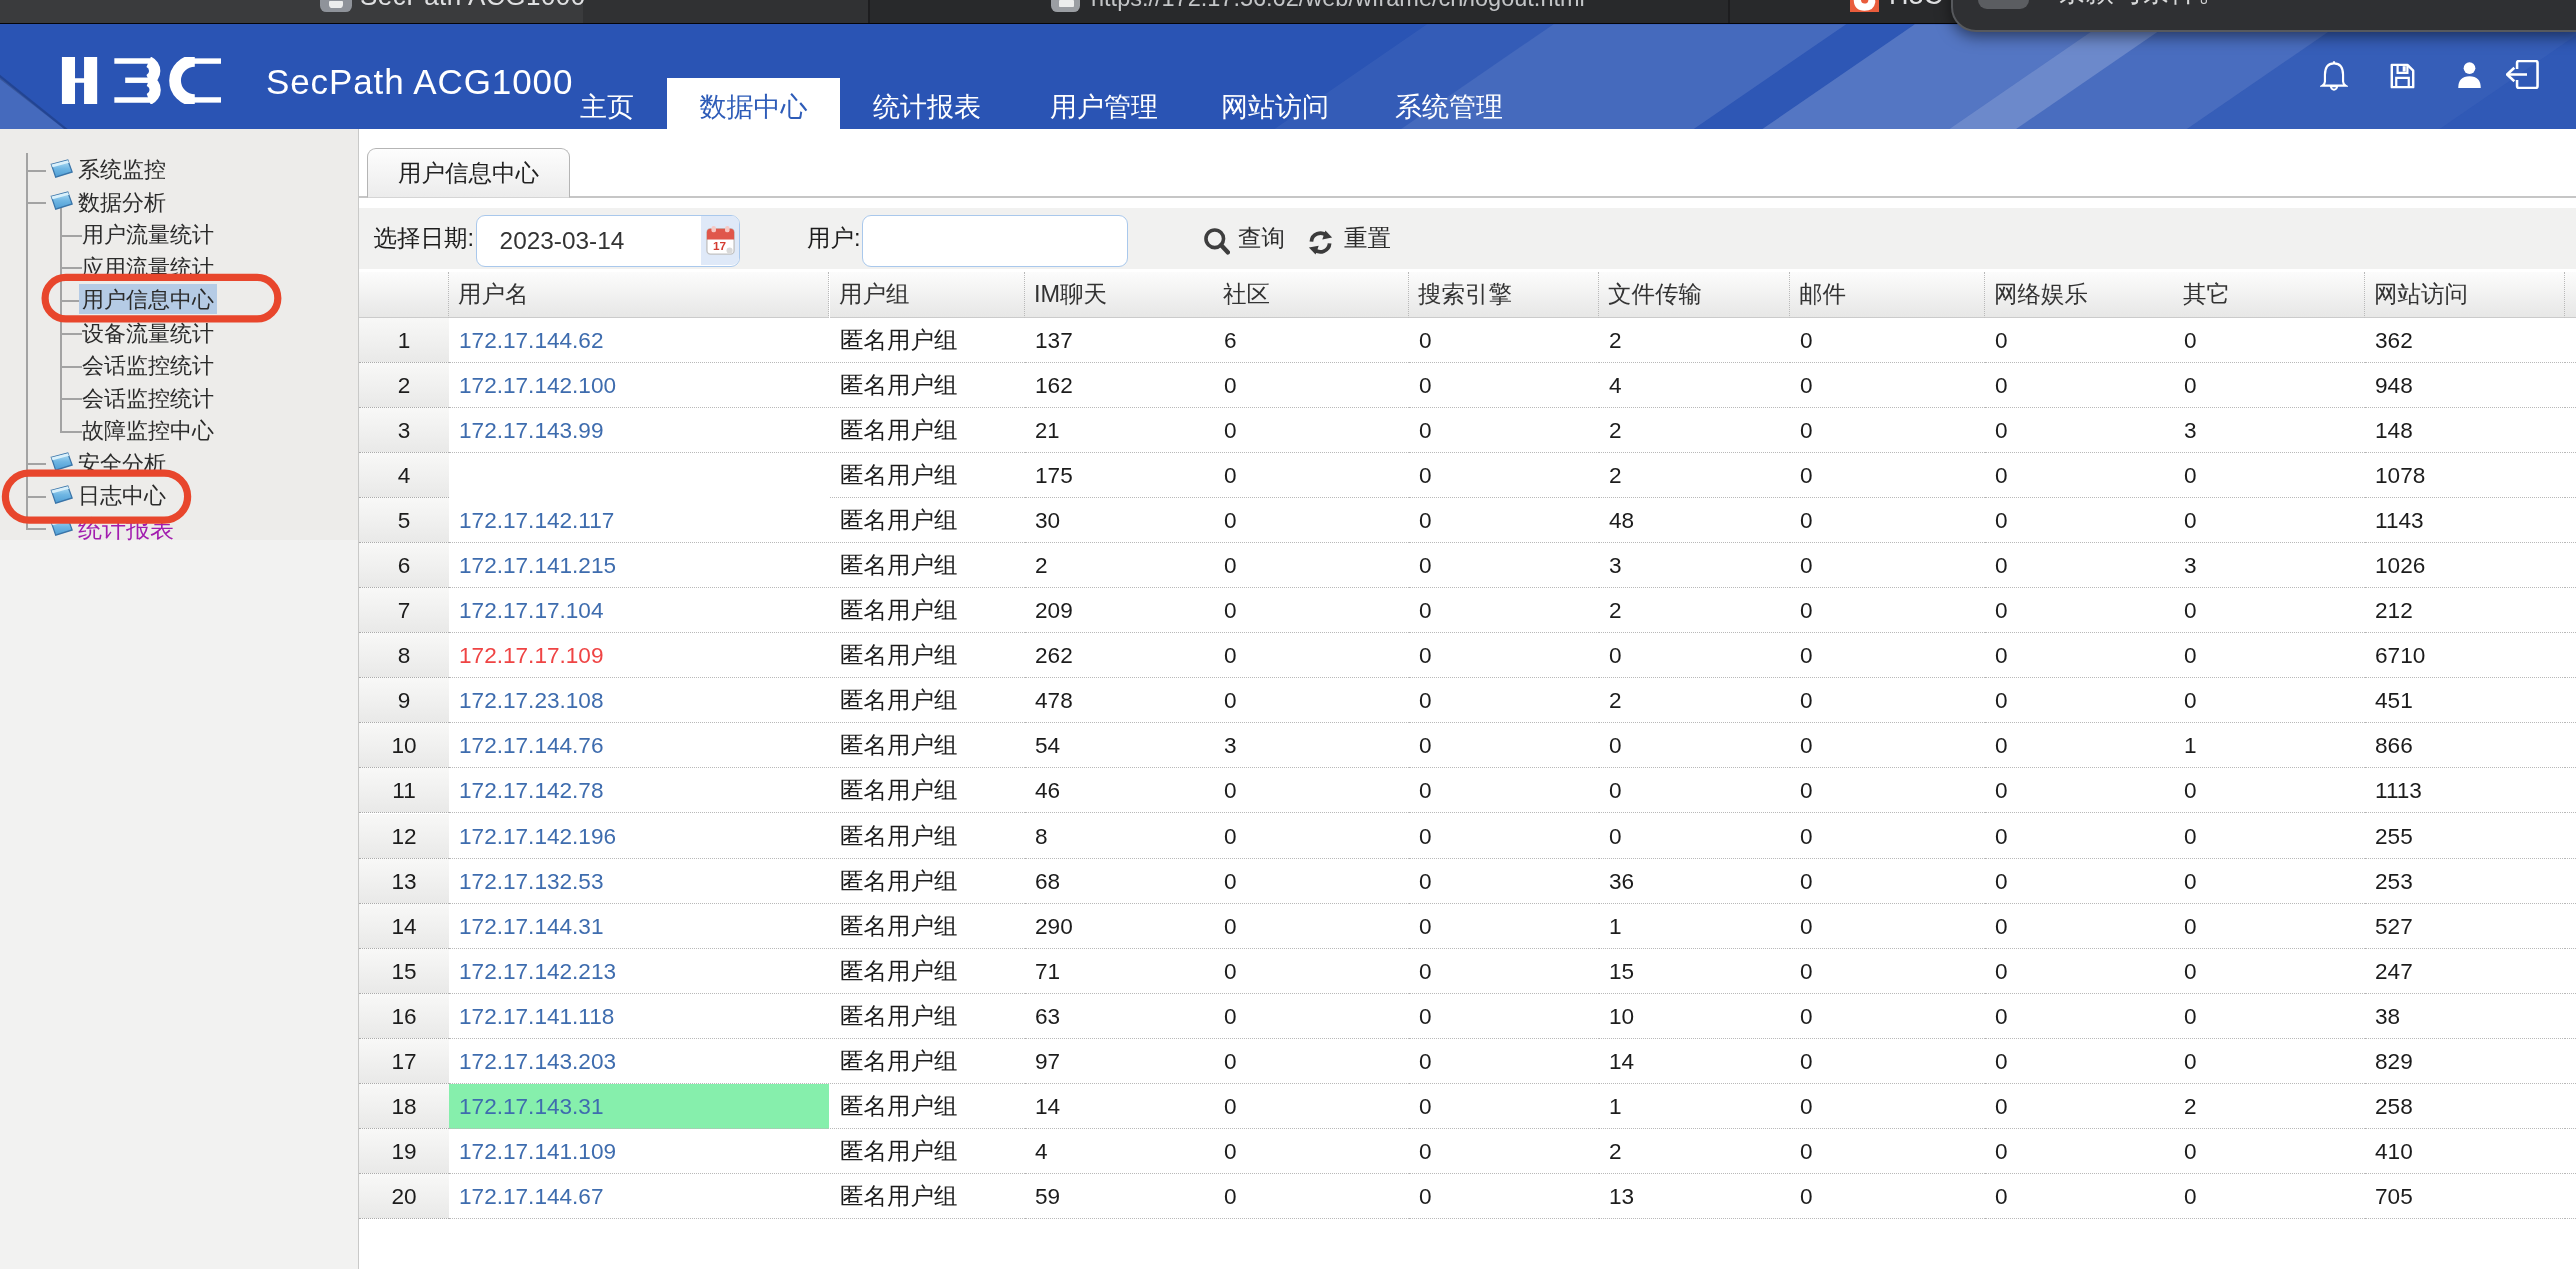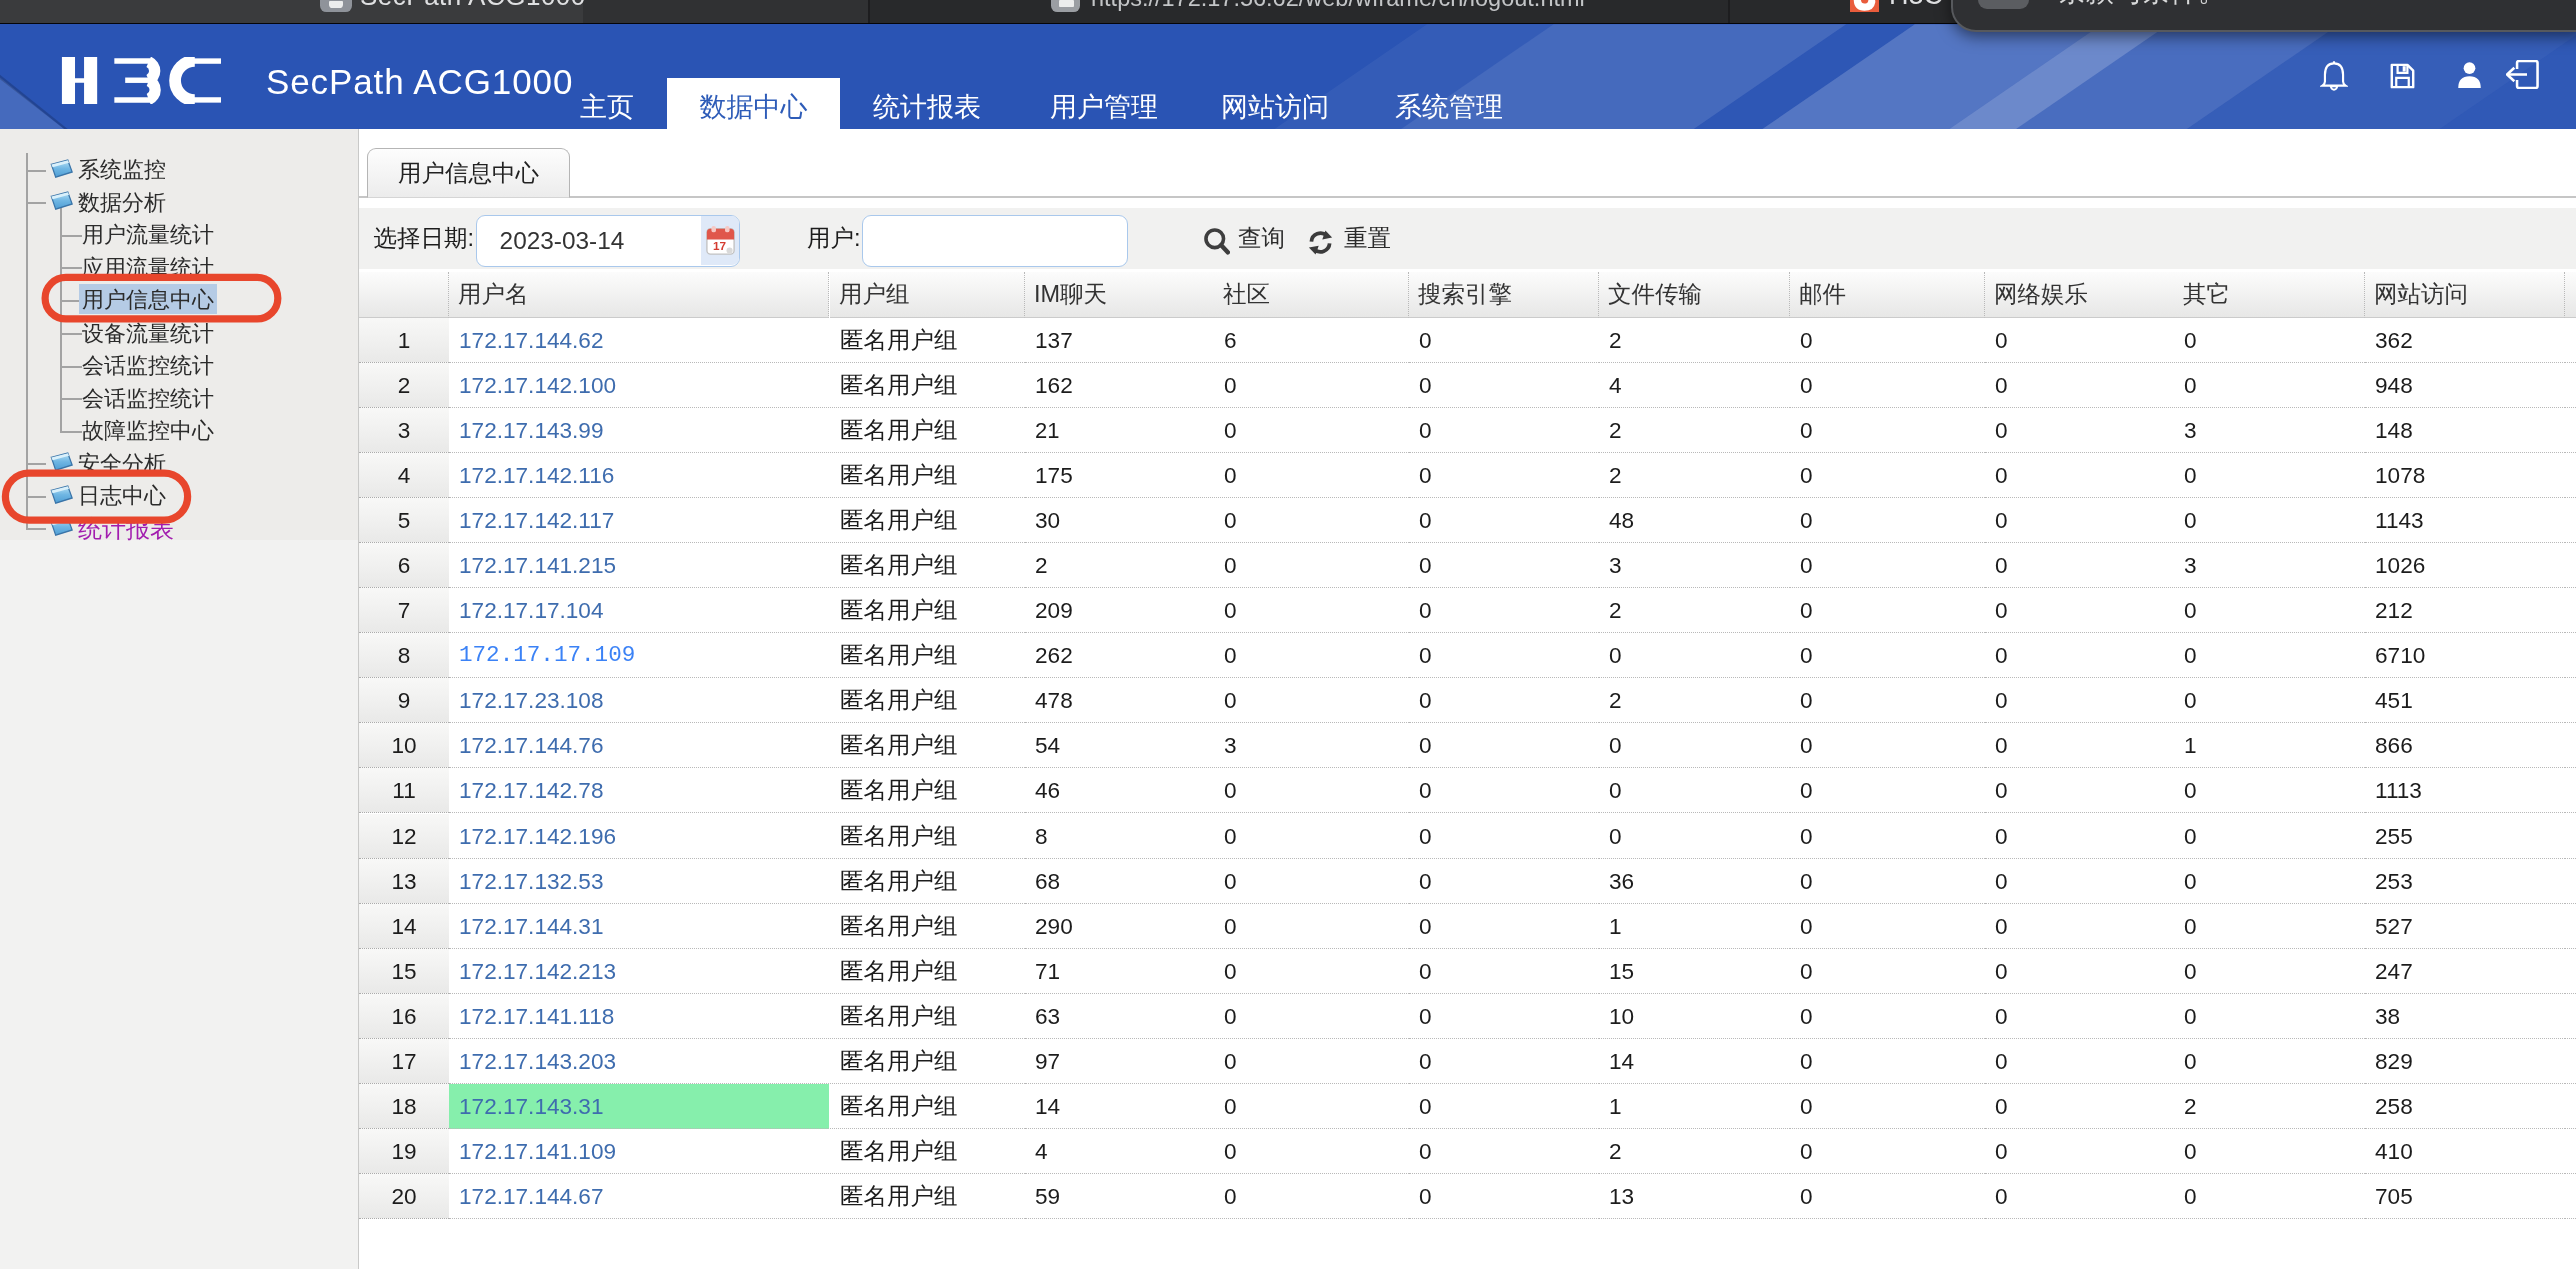--- a/index.html
+++ b/index.html
@@ -261,21 +261,20 @@
     <div class="abs" style="left:666px;top:279px;width:190px;height:45px;background:#fff;border-bottom:1.8px dotted #b9b9b9;font-size:22px;color:#1c1c1c;line-height:45px;padding-left:10px;">21</div>
     <div class="abs" style="left:855px;top:279px;width:195px;height:45px;background:#fff;border-bottom:1.8px dotted #b9b9b9;font-size:22.6px;color:#1c1c1c;line-height:45px;padding-left:10px;">0</div>
     <div class="abs" style="left:1050px;top:279px;width:190px;height:45px;background:#fff;border-bottom:1.8px dotted #b9b9b9;font-size:22.6px;color:#1c1c1c;line-height:45px;padding-left:10px;">0</div>
     <div class="abs" style="left:1240px;top:279px;width:191px;height:45px;background:#fff;border-bottom:1.8px dotted #b9b9b9;font-size:22.6px;color:#1c1c1c;line-height:45px;padding-left:10px;">2</div>
     <div class="abs" style="left:1431px;top:279px;width:195px;height:45px;background:#fff;border-bottom:1.8px dotted #b9b9b9;font-size:22.6px;color:#1c1c1c;line-height:45px;padding-left:10px;">0</div>
     <div class="abs" style="left:1626px;top:279px;width:190px;height:45px;background:#fff;border-bottom:1.8px dotted #b9b9b9;font-size:22.6px;color:#1c1c1c;line-height:45px;padding-left:10px;">0</div>
     <div class="abs" style="left:1815px;top:279px;width:191px;height:45px;background:#fff;border-bottom:1.8px dotted #b9b9b9;font-size:22.6px;color:#1c1c1c;line-height:45px;padding-left:10px;">3</div>
     <div class="abs" style="left:2006px;top:279px;width:200px;height:45px;background:#fff;border-bottom:1.8px dotted #b9b9b9;font-size:22.6px;color:#1c1c1c;line-height:45px;padding-left:10px;">148</div>
     <div class="abs" style="left:2206px;top:279px;width:11px;height:45px;background:#fff;border-bottom:1.8px dotted #b9b9b9;"></div>
     <div class="abs" style="left:0px;top:324px;width:90px;height:45px;background:linear-gradient(#f8f8f7,#e9e9e8);border-bottom:1.8px dotted #ababab;text-align:center;font-size:22.6px;color:#1c1c1c;line-height:45px;">4</div>
-    <div class="abs" style="left:90px;top:324px;width:380px;height:45px;background:#fff;border-bottom:1.8px dotted #b9b9b9;font-size:22.6px;color:#3e6cae;line-height:45px;padding-left:10px;">172.17.142.116</div>
     <div class="abs" style="left:471px;top:324px;width:195px;height:45px;background:#fff;border-bottom:1.8px dotted #b9b9b9;font-size:23.5px;color:#1c1c1c;line-height:45px;padding-left:10px;">匿名用户组</div>
     <div class="abs" style="left:666px;top:324px;width:190px;height:45px;background:#fff;border-bottom:1.8px dotted #b9b9b9;font-size:22.6px;color:#1c1c1c;line-height:45px;padding-left:10px;">175</div>
     <div class="abs" style="left:855px;top:324px;width:195px;height:45px;background:#fff;border-bottom:1.8px dotted #b9b9b9;font-size:22.6px;color:#1c1c1c;line-height:45px;padding-left:10px;">0</div>
     <div class="abs" style="left:1050px;top:324px;width:190px;height:45px;background:#fff;border-bottom:1.8px dotted #b9b9b9;font-size:22.6px;color:#1c1c1c;line-height:45px;padding-left:10px;">0</div>
     <div class="abs" style="left:1240px;top:324px;width:191px;height:45px;background:#fff;border-bottom:1.8px dotted #b9b9b9;font-size:22.6px;color:#1c1c1c;line-height:45px;padding-left:10px;">2</div>
     <div class="abs" style="left:1431px;top:324px;width:195px;height:45px;background:#fff;border-bottom:1.8px dotted #b9b9b9;font-size:22.6px;color:#1c1c1c;line-height:45px;padding-left:10px;">0</div>
     <div class="abs" style="left:1626px;top:324px;width:190px;height:45px;background:#fff;border-bottom:1.8px dotted #b9b9b9;font-size:22.6px;color:#1c1c1c;line-height:45px;padding-left:10px;">0</div>
     <div class="abs" style="left:1815px;top:324px;width:191px;height:45px;background:#fff;border-bottom:1.8px dotted #b9b9b9;font-size:22.6px;color:#1c1c1c;line-height:45px;padding-left:10px;">0</div>
     <div class="abs" style="left:2006px;top:324px;width:200px;height:45px;background:#fff;border-bottom:1.8px dotted #b9b9b9;font-size:22.6px;color:#1c1c1c;line-height:45px;padding-left:10px;">1078</div>
     <div class="abs" style="left:2206px;top:324px;width:11px;height:45px;background:#fff;border-bottom:1.8px dotted #b9b9b9;"></div>
@@ -309,21 +308,21 @@
     <div class="abs" style="left:666px;top:459px;width:190px;height:45px;background:#fff;border-bottom:1.8px dotted #b9b9b9;font-size:22.6px;color:#1c1c1c;line-height:45px;padding-left:10px;">209</div>
     <div class="abs" style="left:855px;top:459px;width:195px;height:45px;background:#fff;border-bottom:1.8px dotted #b9b9b9;font-size:22.6px;color:#1c1c1c;line-height:45px;padding-left:10px;">0</div>
     <div class="abs" style="left:1050px;top:459px;width:190px;height:45px;background:#fff;border-bottom:1.8px dotted #b9b9b9;font-size:22.6px;color:#1c1c1c;line-height:45px;padding-left:10px;">0</div>
     <div class="abs" style="left:1240px;top:459px;width:191px;height:45px;background:#fff;border-bottom:1.8px dotted #b9b9b9;font-size:22.6px;color:#1c1c1c;line-height:45px;padding-left:10px;">2</div>
     <div class="abs" style="left:1431px;top:459px;width:195px;height:45px;background:#fff;border-bottom:1.8px dotted #b9b9b9;font-size:22.6px;color:#1c1c1c;line-height:45px;padding-left:10px;">0</div>
     <div class="abs" style="left:1626px;top:459px;width:190px;height:45px;background:#fff;border-bottom:1.8px dotted #b9b9b9;font-size:22.6px;color:#1c1c1c;line-height:45px;padding-left:10px;">0</div>
     <div class="abs" style="left:1815px;top:459px;width:191px;height:45px;background:#fff;border-bottom:1.8px dotted #b9b9b9;font-size:22.6px;color:#1c1c1c;line-height:45px;padding-left:10px;">0</div>
     <div class="abs" style="left:2006px;top:459px;width:200px;height:45px;background:#fff;border-bottom:1.8px dotted #b9b9b9;font-size:22.6px;color:#1c1c1c;line-height:45px;padding-left:10px;">212</div>
     <div class="abs" style="left:2206px;top:459px;width:11px;height:45px;background:#fff;border-bottom:1.8px dotted #b9b9b9;"></div>
     <div class="abs" style="left:0px;top:504px;width:90px;height:45px;background:linear-gradient(#f8f8f7,#e9e9e8);border-bottom:1.8px dotted #ababab;text-align:center;font-size:22.6px;color:#1c1c1c;line-height:45px;">8</div>
-    <div class="abs" style="left:90px;top:504px;width:380px;height:45px;background:#fff;border-bottom:1.8px dotted #b9b9b9;font-size:22.6px;color:#3b82f6;line-height:45px;padding-left:10px;font-family:Liberation Mono, monospace;">172.17.17.109</div>
+    <div class="abs" style="left:90px;top:504px;width:380px;height:45px;background:#fff;border-bottom:1.8px dotted #b9b9b9;font-size:22.6px;color:#ef4444;line-height:45px;padding-left:10px;">172.17.17.109</div>
     <div class="abs" style="left:471px;top:504px;width:195px;height:45px;background:#fff;border-bottom:1.8px dotted #b9b9b9;font-size:23.5px;color:#1c1c1c;line-height:45px;padding-left:10px;">匿名用户组</div>
     <div class="abs" style="left:666px;top:504px;width:190px;height:45px;background:#fff;border-bottom:1.8px dotted #b9b9b9;font-size:22.6px;color:#1c1c1c;line-height:45px;padding-left:10px;">262</div>
     <div class="abs" style="left:855px;top:504px;width:195px;height:45px;background:#fff;border-bottom:1.8px dotted #b9b9b9;font-size:22.6px;color:#1c1c1c;line-height:45px;padding-left:10px;">0</div>
     <div class="abs" style="left:1050px;top:504px;width:190px;height:45px;background:#fff;border-bottom:1.8px dotted #b9b9b9;font-size:22.6px;color:#1c1c1c;line-height:45px;padding-left:10px;">0</div>
     <div class="abs" style="left:1240px;top:504px;width:191px;height:45px;background:#fff;border-bottom:1.8px dotted #b9b9b9;font-size:22.6px;color:#1c1c1c;line-height:45px;padding-left:10px;">0</div>
     <div class="abs" style="left:1431px;top:504px;width:195px;height:45px;background:#fff;border-bottom:1.8px dotted #b9b9b9;font-size:22.6px;color:#1c1c1c;line-height:45px;padding-left:10px;">0</div>
     <div class="abs" style="left:1626px;top:504px;width:190px;height:45px;background:#fff;border-bottom:1.8px dotted #b9b9b9;font-size:22.6px;color:#1c1c1c;line-height:45px;padding-left:10px;">0</div>
     <div class="abs" style="left:1815px;top:504px;width:191px;height:45px;background:#fff;border-bottom:1.8px dotted #b9b9b9;font-size:22.6px;color:#1c1c1c;line-height:45px;padding-left:10px;">0</div>
     <div class="abs" style="left:2006px;top:504px;width:200px;height:45px;background:#fff;border-bottom:1.8px dotted #b9b9b9;font-size:22.6px;color:#1c1c1c;line-height:45px;padding-left:10px;">6710</div>
     <div class="abs" style="left:2206px;top:504px;width:11px;height:45px;background:#fff;border-bottom:1.8px dotted #b9b9b9;"></div>

